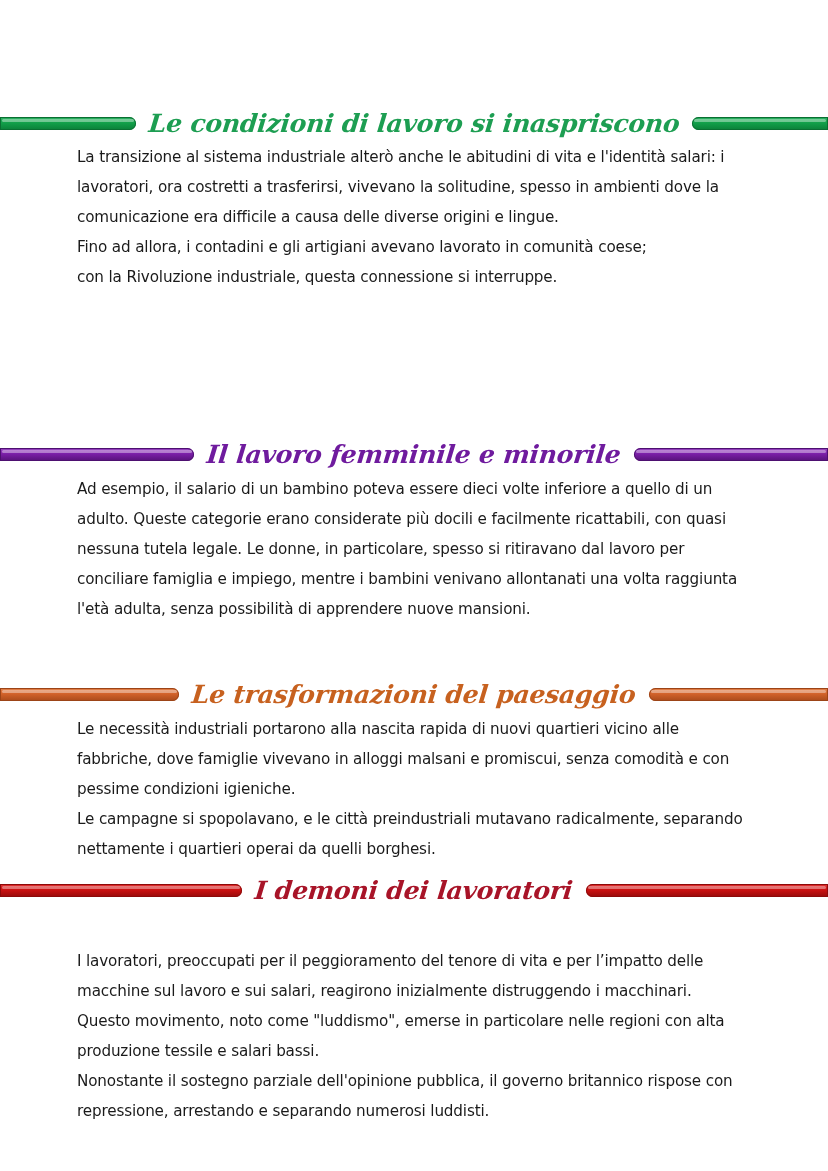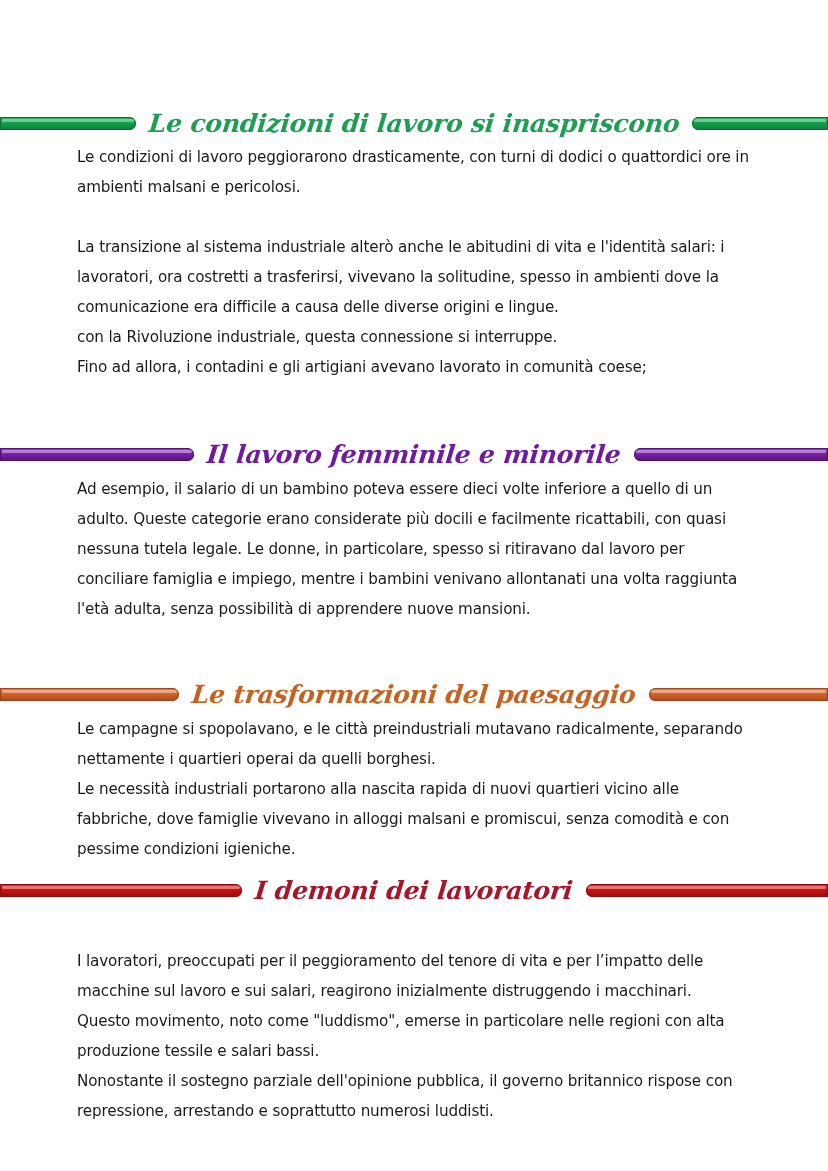--- a/index.html
+++ b/index.html
@@ -98,24 +98,23 @@
       <div class="bar left">
           <div class="sheen"></div>
         </div>
       <div class="title">Le condizioni di lavoro si inaspriscono</div>
       <div class="bar right">
           <div class="sheen"></div>
         </div>
     </div>
   </div>
   <div class="body-copy" style="top:142px;">
-    <p>Le condizioni di lavoro peggiorarono drasticamente, con turni di dodici o quattordici ore in ambienti malsani e pericolosi.</p>
     <p class="gap">La transizione al sistema industriale alterò anche le abitudini di vita e l'identità salari: i lavoratori, ora costretti a trasferirsi, vivevano la solitudine, spesso in ambienti dove la comunicazione era difficile a causa delle diverse origini e lingue.</p>
+    <p>Fino ad allora, i contadini e gli artigiani avevano lavorato in comunità coese;</p>
     <p>con la Rivoluzione industriale, questa connessione si interruppe.</p>
-    <p>Fino ad allora, i contadini e gli artigiani avevano lavorato in comunità coese;</p>
   </div>
 
   <div class="section s-purple" style="top:437px;">
     <div class="heading">
       <div class="bar left">
           <div class="sheen"></div>
         </div>
       <div class="title">Il lavoro femminile e minorile</div>
       <div class="bar right">
           <div class="sheen"></div>
@@ -131,34 +130,34 @@
       <div class="bar left">
           <div class="sheen"></div>
         </div>
       <div class="title">Le trasformazioni del paesaggio</div>
       <div class="bar right">
           <div class="sheen"></div>
         </div>
     </div>
   </div>
   <div class="body-copy" style="top:714px;">
+    <p>Le necessità industriali portarono alla nascita rapida di nuovi quartieri vicino alle fabbriche, dove famiglie vivevano in alloggi malsani e promiscui, senza comodità e con pessime condizioni igieniche.</p>
     <p>Le campagne si spopolavano, e le città preindustriali mutavano radicalmente, separando nettamente i quartieri operai da quelli borghesi.</p>
-    <p>Le necessità industriali portarono alla nascita rapida di nuovi quartieri vicino alle fabbriche, dove famiglie vivevano in alloggi malsani e promiscui, senza comodità e con pessime condizioni igieniche.</p>
   </div>
 
   <div class="section s-red" style="top:873px;">
     <div class="heading">
       <div class="bar left">
           <div class="sheen"></div>
         </div>
       <div class="title">I demoni dei lavoratori</div>
       <div class="bar right">
           <div class="sheen"></div>
         </div>
     </div>
   </div>
   <div class="body-copy" style="top:946px;">
     <p>I lavoratori, preoccupati per il peggioramento del tenore di vita e per l’impatto delle macchine sul lavoro e sui salari, reagirono inizialmente distruggendo i macchinari.</p>
     <p>Questo movimento, noto come "luddismo", emerse in particolare nelle regioni con alta produzione tessile e salari bassi.</p>
-    <p>Nonostante il sostegno parziale dell'opinione pubblica, il governo britannico rispose con repressione, arrestando e soprattutto numerosi luddisti.</p>
+    <p>Nonostante il sostegno parziale dell'opinione pubblica, il governo britannico rispose con repressione, arrestando e separando numerosi luddisti.</p>
   </div>
 
 </div>
 
 </body></html>

